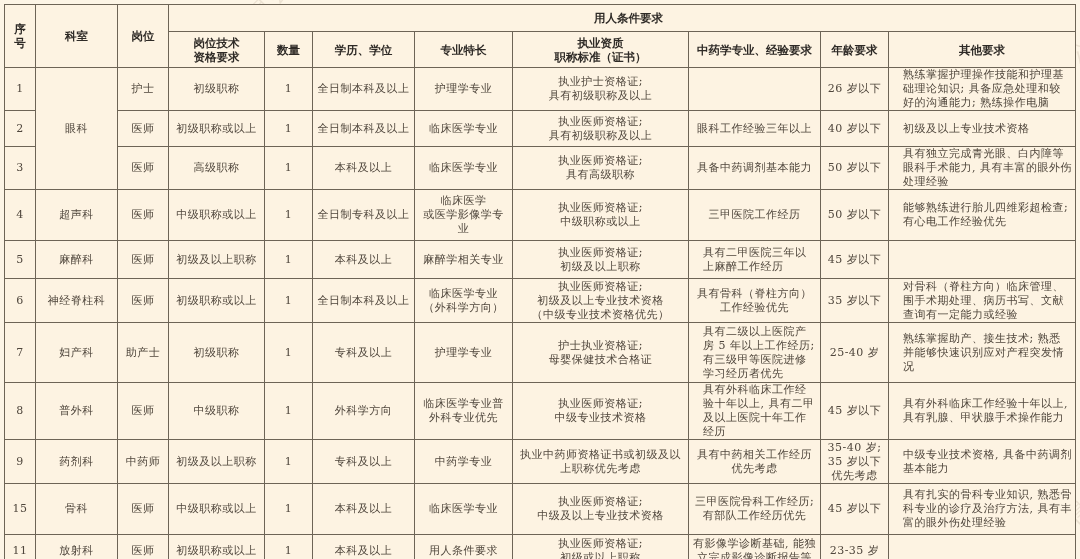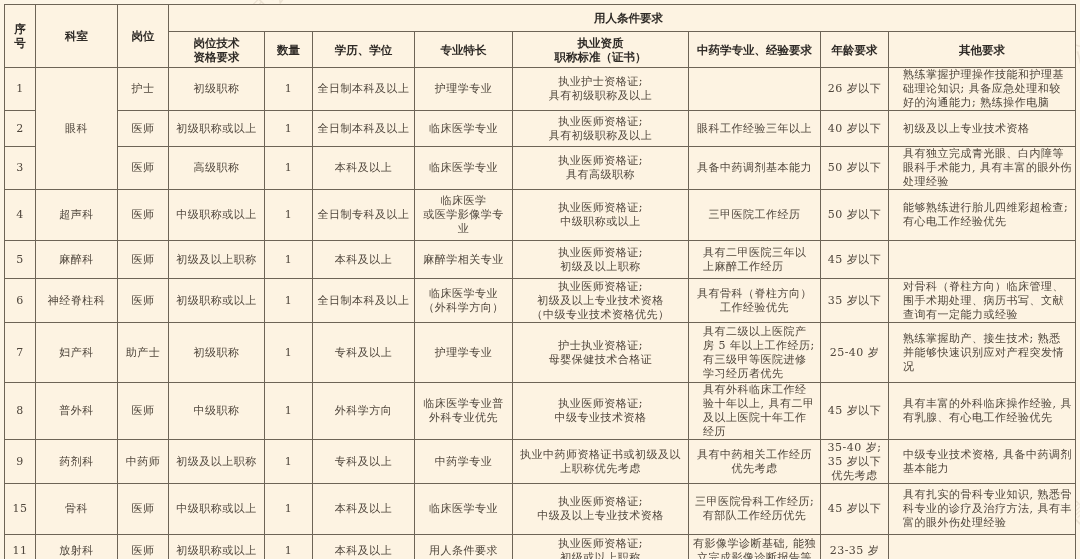--- a/index.html
+++ b/index.html
@@ -214,21 +214,21 @@
       <td>医师</td>
       <td>中级职称</td>
       <td class="num">1</td>
       <td>外科学方向</td>
       <td class="ml">临床医学专业普
 外科专业优先</td>
       <td class="ml">执业医师资格证;
 中级专业技术资格</td>
       <td class="left">具有外科临床工作经验十年以上, 具有二甲及以上医院十年工作经历</td>
       <td>45 岁以下</td>
-      <td class="left">具有丰富的外科临床操作经验, 具有乳腺、有心电工作经验优先</td>
+      <td class="left">具有外科临床工作经验十年以上, 具有乳腺、甲状腺手术操作能力</td>
     </tr>
 
     <tr style="height:44px">
       <td class="num">9</td>
       <td>药剂科</td>
       <td>中药师</td>
       <td>初级及以上职称</td>
       <td class="num">1</td>
       <td>专科及以上</td>
       <td>中药学专业</td>

